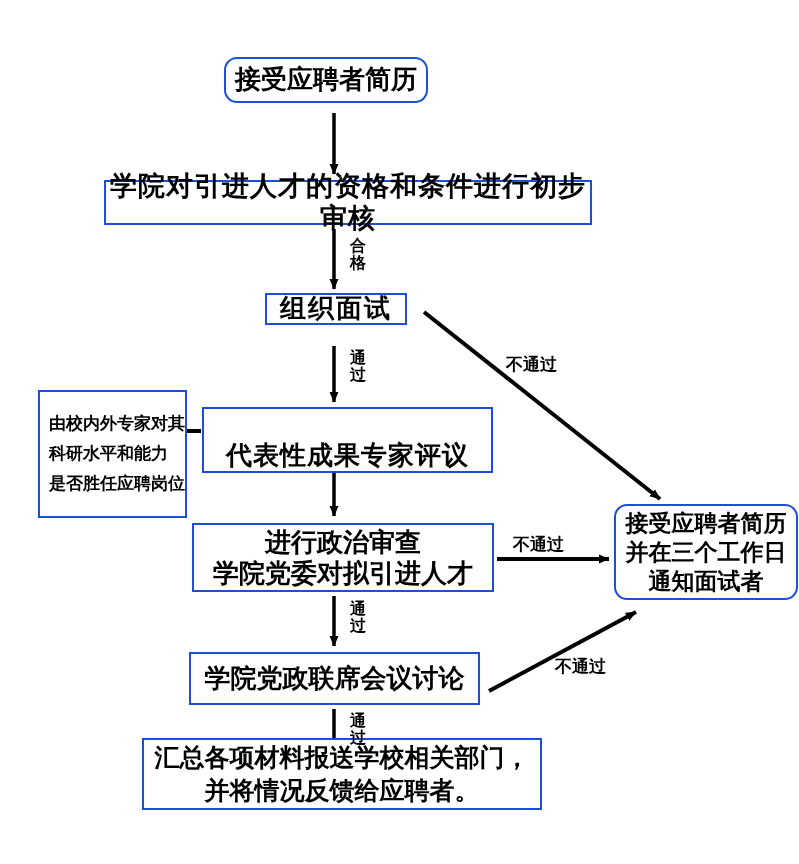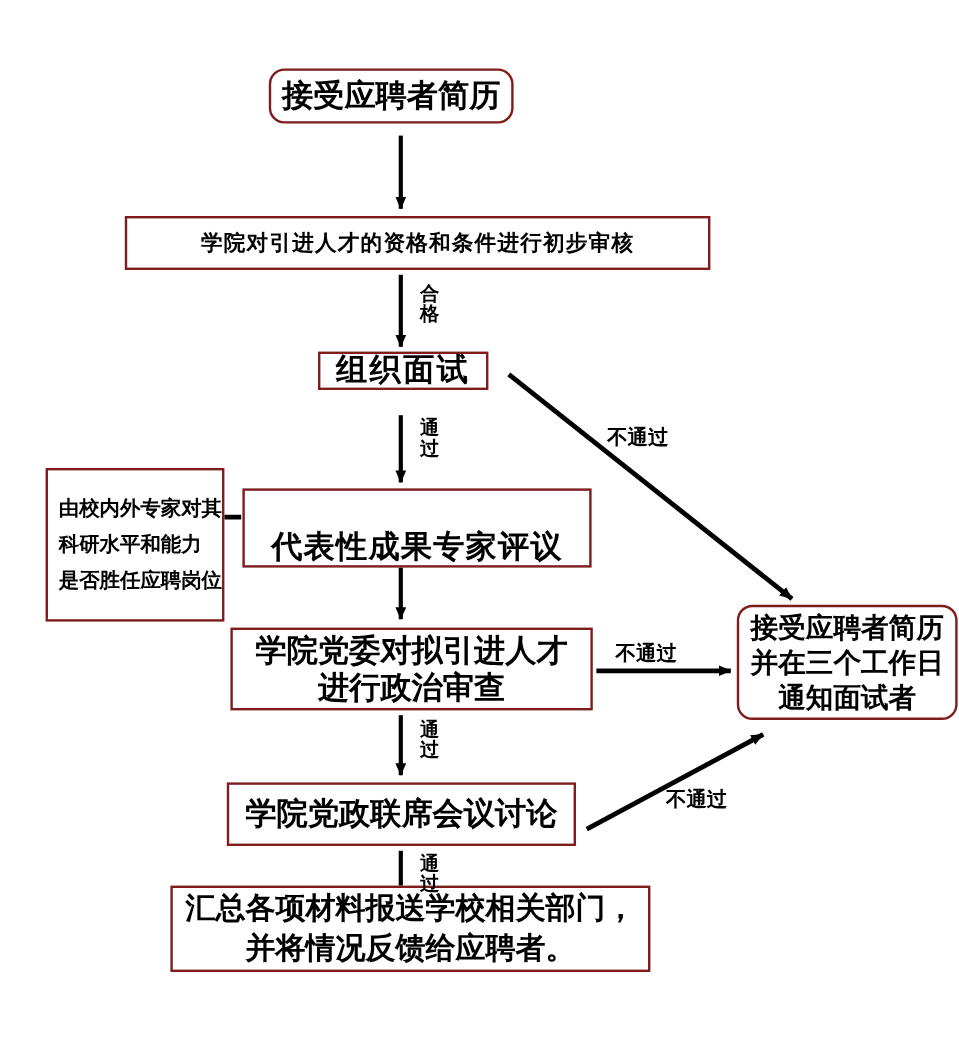--- a/index.html
+++ b/index.html
@@ -19,35 +19,35 @@
   .edges-svg {
     position: absolute;
     left: 0;
     top: 0;
     width: 799px;
     height: 864px;
   }
   .node {
     position: absolute;
     box-sizing: border-box;
-    border: 2px solid #7f1d1d;
+    border: 2px solid #1d4ed8;
     background: #ffffff;
     display: flex;
     flex-direction: column;
     align-items: center;
     justify-content: center;
     text-align: center;
     font-weight: bold;
     line-height: 1.15;
   }
   .rounded { border-radius: 13px; }
   .node-line { display: block; }
 
   #n-receive   { left: 224px; top: 57px;  width: 204px; height: 46px; font-size: 26px; }
-  #n-prelim    { left: 104px; top: 180px; width: 488px; height: 45px; font-size: 18px; letter-spacing: 1px; }
+  #n-prelim    { left: 104px; top: 180px; width: 488px; height: 45px; font-size: 27px; letter-spacing: 1px; }
   #n-interview { left: 265px; top: 293px; width: 142px; height: 32px; font-size: 26px; letter-spacing: 2px; }
   #n-expert    { left: 202px; top: 407px; width: 291px; height: 66px; font-size: 26px; letter-spacing: 1px; justify-content: flex-end; }
   #n-note      { left: 2px;   top: 390px; width: 149px; height: 128px; font-size: 17px;
                  align-items: flex-start; text-align: left; padding-left: 9px; line-height: 30px; margin-left: 36px; }
   #n-political { left: 192px; top: 523px; width: 302px; height: 69px; font-size: 26px; line-height: 31px; }
   #n-meeting   { left: 189px; top: 652px; width: 291px; height: 53px; font-size: 26px; font-family: Liberation Serif, serif; }
   #n-terminate { left: 614px; top: 504px; width: 184px; height: 96px; font-size: 23px; line-height: 29px; }
   #n-submit    { left: 142px; top: 738px; width: 400px; height: 72px; font-size: 25px; line-height: 33px; }
 
   .edge-label {
@@ -115,22 +115,22 @@
     <span class="node-line">代表性成果专家评议</span>
   </div>
 
   <div class="node" id="n-note">
     <span class="node-line">由校内外专家对其</span>
     <span class="node-line">科研水平和能力</span>
     <span class="node-line">是否胜任应聘岗位</span>
   </div>
 
   <div class="node" id="n-political">
+    <span class="node-line">进行政治审查</span>
     <span class="node-line">学院党委对拟引进人才</span>
-    <span class="node-line">进行政治审查</span>
   </div>
 
   <div class="node" id="n-meeting">
     <span class="node-line">学院党政联席会议讨论</span>
   </div>
 
   <div class="node rounded" id="n-terminate">
     <span class="node-line">接受应聘者简历</span>
     <span class="node-line">并在三个工作日</span>
     <span class="node-line">通知面试者</span>

